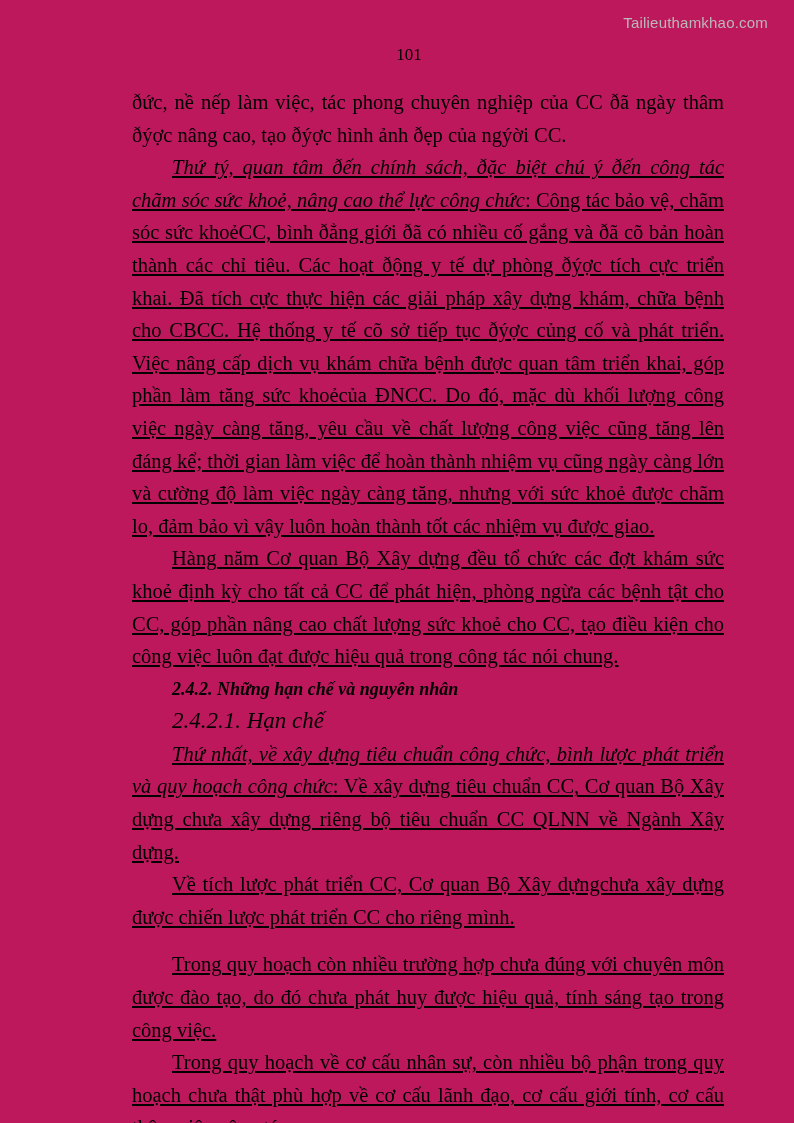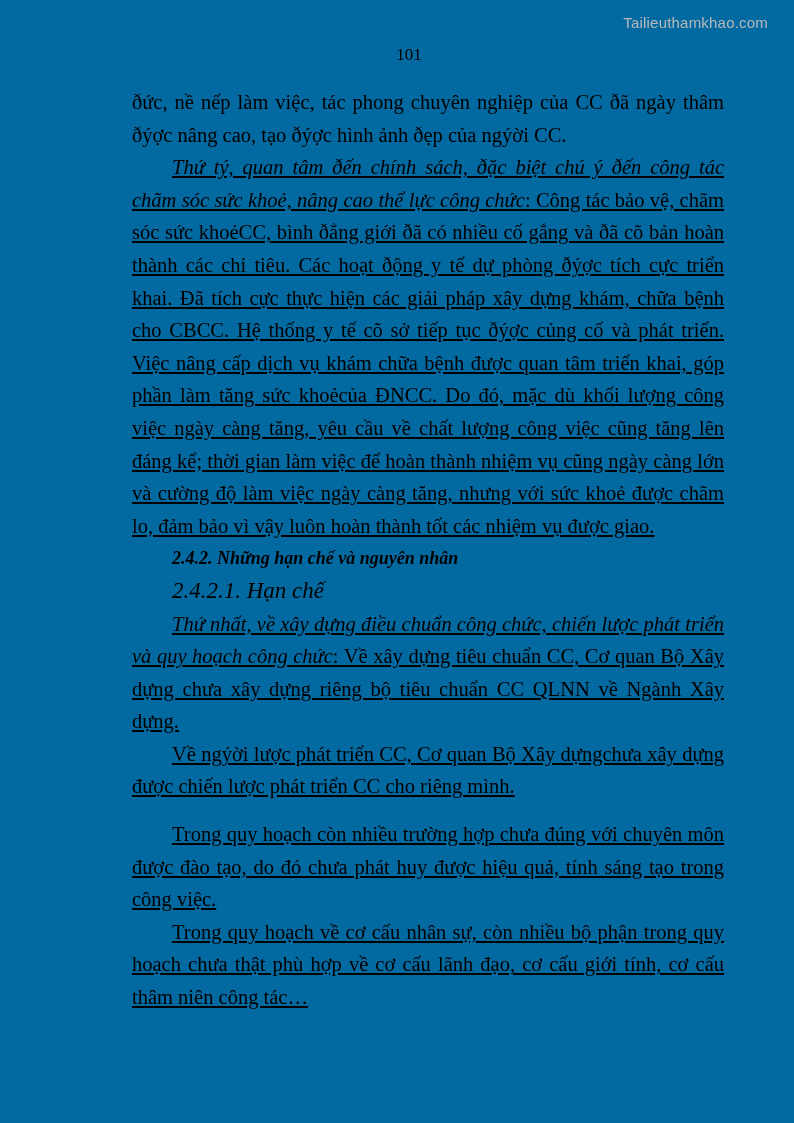--- a/index.html
+++ b/index.html
@@ -16,21 +16,21 @@
     font-family: "Liberation Serif", "DejaVu Serif", serif;
     color: #000000;
   }
 
   .page {
     position: absolute;
     left: 0;
     top: 0;
     width: 794px;
     height: 1123px;
-    background: #0369a1;
+    background: #be185d;
   }
 
   .watermark {
     position: absolute;
     right: 26px;
     top: 14px;
     font-family: "Liberation Sans", "DejaVu Sans", sans-serif;
     font-size: 15px;
     letter-spacing: 0.2px;
     color: #b9b9b9;
@@ -105,27 +105,28 @@
   <div class="watermark">Tailieuthamkhao.com</div>
 
   <div class="page-number">101</div>
 
   <div class="content">
 
     <p class="body-text">ðức, nề nếp làm việc, tác phong chuyên nghiệp của CC ðã ngày thâm ðýợc nâng cao, tạo ðýợc hình ảnh ðẹp của ngýời CC.</p>
 
     <p class="body-text indent"><span class="it">Thứ tý, quan tâm ðến chính sách, ðặc biệt chú ý ðến công tác chãm sóc sức khoẻ, nâng cao thể lực công chức</span><span>: Công tác bảo vệ, chãm sóc sức khoẻCC, bình ðẳng giới ðã có nhiều cố gắng và ðã cõ bản hoàn thành các chỉ tiêu. Các hoạt ðộng y tế dự phòng ðýợc tích cực triển khai. Đã tích cực thực hiện các giải pháp xây dựng khám, chữa bệnh cho CBCC. Hệ thống y tế cõ sở tiếp tục ðýợc củng cố và phát triển. Việc nâng cấp dịch vụ khám chữa bệnh được quan tâm triển khai, góp phần làm tăng sức khoẻcủa ĐNCC. Do đó, mặc dù khối lượng công việc ngày càng tăng, yêu cầu về chất lượng công việc cũng tăng lên đáng kể; thời gian làm việc để hoàn thành nhiệm vụ cũng ngày càng lớn và cường độ làm việc ngày càng tăng, nhưng với sức khoẻ được chãm lo, đảm bảo vì vậy luôn hoàn thành tốt các nhiệm vụ được giao.</span></p>
 
+    <p class="body-text indent">Hàng năm Cơ quan Bộ Xây dựng đều tổ chức các đợt khám sức khoẻ định kỳ cho tất cả CC để phát hiện, phòng ngừa các bệnh tật cho CC, góp phần nâng cao chất lượng sức khoẻ cho CC, tạo điều kiện cho công việc luôn đạt được hiệu quả trong công tác nói chung.</p>
 
     <h3 class="heading-bold">2.4.2. Những hạn chế và nguyên nhân</h3>
 
     <h4 class="heading-italic">2.4.2.1. Hạn chế</h4>
 
-    <p class="body-text indent"><span class="it">Thứ nhất, về xây dựng điều chuẩn công chức, chiến lược phát triển và quy hoạch công chức</span><span>: Về xây dựng tiêu chuẩn CC, Cơ quan Bộ Xây dựng chưa xây dựng riêng bộ tiêu chuẩn CC QLNN về Ngành Xây dựng.</span></p>
+    <p class="body-text indent"><span class="it">Thứ nhất, về xây dựng tiêu chuẩn công chức, bình lược phát triển và quy hoạch công chức</span><span>: Về xây dựng tiêu chuẩn CC, Cơ quan Bộ Xây dựng chưa xây dựng riêng bộ tiêu chuẩn CC QLNN về Ngành Xây dựng.</span></p>
 
-    <p class="body-text indent">Về ngýời lược phát triển CC, Cơ quan Bộ Xây dựngchưa xây dựng được chiến lược phát triển CC cho riêng mình.</p>
+    <p class="body-text indent">Về tích lược phát triển CC, Cơ quan Bộ Xây dựngchưa xây dựng được chiến lược phát triển CC cho riêng mình.</p>
 
     <p class="body-text indent gap-before">Trong quy hoạch còn nhiều trường hợp chưa đúng với chuyên môn được đào tạo, do đó chưa phát huy được hiệu quả, tính sáng tạo trong công việc.</p>
 
     <p class="body-text indent">Trong quy hoạch về cơ cấu nhân sự, còn nhiều bộ phận trong quy hoạch chưa thật phù hợp về cơ cấu lãnh đạo, cơ cấu giới tính, cơ cấu thâm niên công tác…</p>
 
   </div>
 </div>
 
 </body></html>

